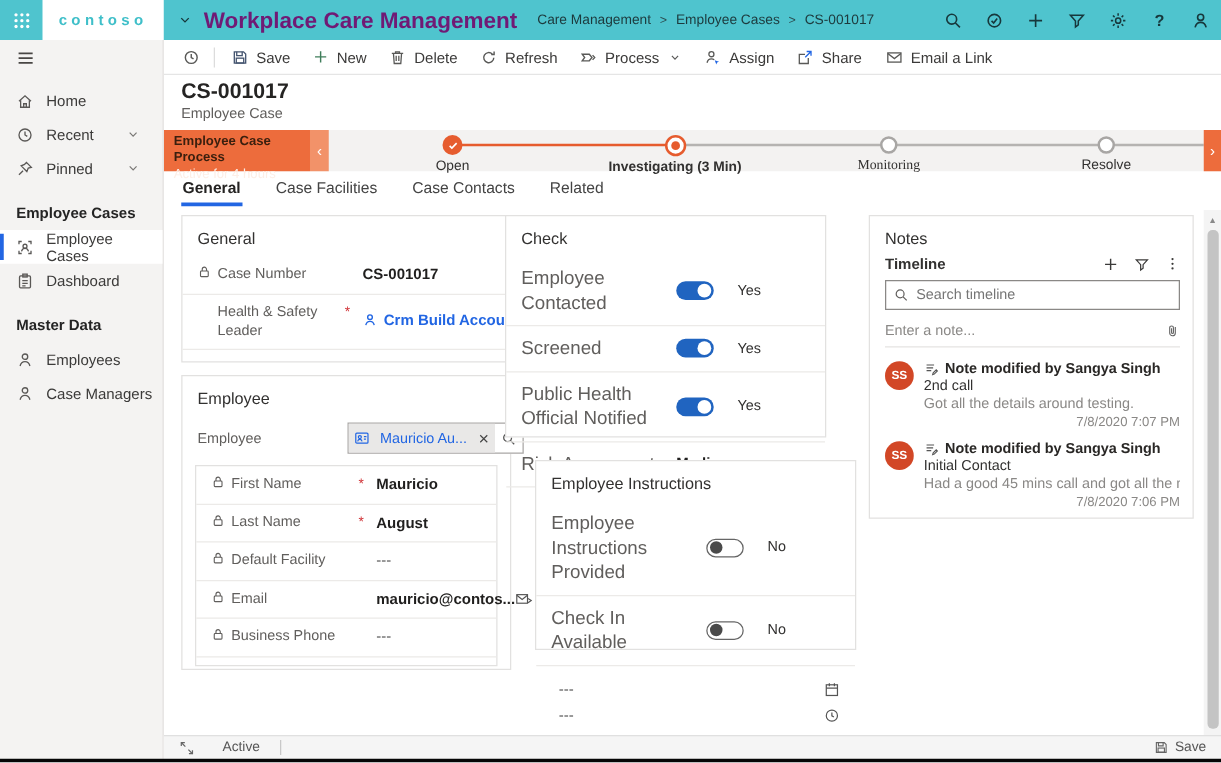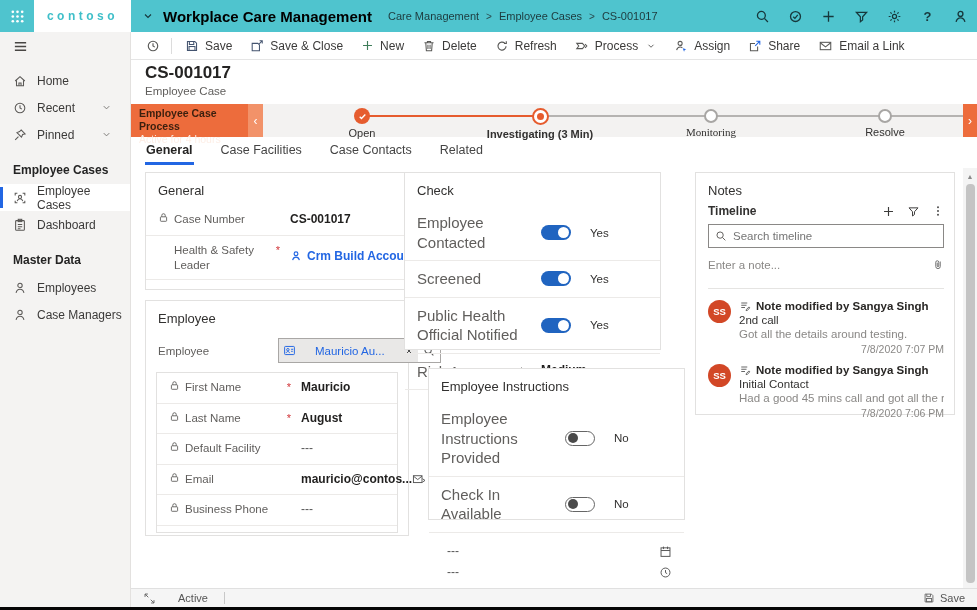--- a/index.html
+++ b/index.html
@@ -7,21 +7,21 @@
   body { font-family:"Liberation Sans", sans-serif; background:#fff; position:relative; overflow:hidden; color:#333; }
   .ic { display:inline-flex; align-items:center; justify-content:center; flex:none; }
   .ic svg { display:block; }
 
   
   .topbar { position:absolute; left:0; top:0; right:0; height:32px; background:#4FC4CE; display:flex; align-items:center; z-index:5; }
   .waffle { width:34px; height:32px; display:flex; align-items:center; justify-content:center; cursor:pointer; }
   .logobox { width:97px; height:32px; background:#fff; display:flex; align-items:center; justify-content:center; }
   .logobox span { color:#3FBFC9; font-size:12px; font-weight:700; letter-spacing:3.5px; }
   .envchev { margin-left:11px; color:#17383c; }
-  .apptitle { margin-left:9px; font-size:15px; font-weight:700; color:#000000; white-space:nowrap; }
+  .apptitle { margin-left:9px; font-size:18px; font-weight:700; color:#701a75; white-space:nowrap; }
   .crumb { margin-left:16px; display:flex; align-items:center; gap:7px; font-size:11px; color:#1d3a3d; white-space:nowrap; }
   .crumb .sep { font-size:10px; color:#2a4a4d; }
   .topicons { margin-left:auto; display:flex; align-items:center; height:32px; }
   .topic { width:33px; height:32px; display:flex; align-items:center; justify-content:center; color:#17383c; cursor:pointer; }
   .topic.help { font-size:13px; font-weight:600; }
 
   
   .cmdbar { position:absolute; left:131px; top:32px; right:0; height:28px; background:#fff; border-bottom:1px solid #e5e5e5; display:flex; align-items:center; padding-left:8px; }
   .cmd { display:flex; align-items:center; gap:6px; padding:0 9px; height:28px; font-size:12px; color:#3b3a39; cursor:pointer; white-space:nowrap; }
   .cmd .chev { margin-left:2px; }
@@ -69,21 +69,21 @@
 
   
   #card-general { left:145px; top:172px; width:264px; height:118px; }
   .linkval { display:flex; align-items:center; gap:5px; color:#2266E3; font-weight:700; font-size:12px; cursor:pointer; white-space:nowrap; }
 
   
   #card-employee { left:145px; top:300px; width:264px; height:236px; }
   .lookup-row { display:flex; align-items:center; padding:5px 10px 9px 12px; }
   .lookup-row .llab { width:120px; flex:none; font-size:11.5px; color:#605e5c; }
   .lookup { flex:1; height:25px; border:1px solid #a9a7a5; display:flex; align-items:center; background:#fff; }
-  .chip { flex:1; height:23px; background:#e9e8e7; display:flex; align-items:center; gap:19px; padding:0 4px; overflow:hidden; }
+  .chip { flex:1; height:23px; background:#e9e8e7; display:flex; align-items:center; gap:8px; padding:0 4px; overflow:hidden; }
   .chip .cname { color:#2266E3; font-size:11.5px; white-space:nowrap; overflow:hidden; cursor:pointer; }
   .chip .x { margin-left:auto; color:#444; cursor:pointer; }
   .lookup .mag { width:22px; color:#555; cursor:pointer; }
   .subcard { margin:0 10px; border:1px solid #e2e1e0; }
   .subcard .frow:last-child { border-bottom:1px solid #eceae8; margin-bottom:6px; }
   .mailval { display:flex; align-items:center; }
   .mailval .mtxt { flex:1; }
 
   
   #card-check { left:404px; top:172px; width:257px; height:178px; }
@@ -106,21 +106,21 @@
   .dline .ic { color:#555; cursor:pointer; }
 
   
   #card-notes { left:695px; top:172px; width:260px; height:243px; }
   .tl-head { display:flex; align-items:center; padding:2px 10px 4px 12px; }
   .tl-head .t { font-size:12px; font-weight:700; color:#323130; }
   .tl-icons { margin-left:auto; display:flex; align-items:center; gap:12px; color:#3b3a39; }
   .tl-icons .ic { cursor:pointer; }
   .tl-search { margin:2px 10px 6px 12px; height:24px; border:1px solid #8a8886; display:flex; align-items:center; padding:0 6px; gap:6px; color:#605e5c; }
   .tl-search input { border:none; outline:none; flex:1; font-size:11.5px; font-family:inherit; color:#323130; background:transparent; }
-  .tl-note { display:flex; align-items:center; margin:0 10px 4px 12px; padding:4px 0 17px; border-bottom:1px solid #e5e4e2; }
+  .tl-note { display:flex; align-items:center; margin:0 10px 4px 12px; padding:4px 0 6px; border-bottom:1px solid #e5e4e2; }
   .tl-note .ph { font-size:11.5px; color:#8a8886; flex:1; }
   .tl-note .ic { color:#666; cursor:pointer; }
   .entry { display:flex; gap:8px; padding:7px 10px 2px 12px; }
   .avatar { width:23px; height:23px; border-radius:50%; background:#D24726; color:#fff; font-size:9.5px; font-weight:700; display:flex; align-items:center; justify-content:center; flex:none; }
   .ebody { flex:1; min-width:0; }
   .eline1 { display:flex; align-items:center; gap:5px; font-size:11.5px; font-weight:700; color:#292725; white-space:nowrap; }
   .eline1 .ic { color:#555; }
   .etitle { font-size:11.5px; color:#323130; margin-top:2px; }
   .ebodytxt { font-size:11.5px; color:#8a8886; margin-top:2px; white-space:nowrap; overflow:hidden; }
   .etime { font-size:10.5px; color:#8a8886; text-align:right; margin-top:3px; }
@@ -237,29 +237,20 @@
         <svg width="14" height="14" viewBox="0 0 16 16" fill="none" stroke="#44546f" stroke-width="1.2">
           <path d="M2.8 2.8h8.4l2 2v8.4H2.8z"></path>
           <path d="M5 2.8v3.4h5V2.8"></path>
           <rect x="4.6" y="8.6" width="6.8" height="4.4"></rect>
         </svg>
       </span>
     <span>Save</span>
   </div>
   <div class="cmd">
     <span class="ic">
-        <svg width="14" height="14" viewBox="0 0 16 16" fill="none" stroke="#44546f" stroke-width="1.2">
-          <path d="M2.5 5h6.5l1.8 1.8v6.7H2.5z"></path>
-          <path d="M10.5 5.5L14 2M14 5V2h-3"></path>
-        </svg>
-      </span>
-    <span>Save &amp; Close</span>
-  </div>
-  <div class="cmd">
-    <span class="ic">
         <svg width="13" height="13" viewBox="0 0 16 16" fill="none" stroke="#3f7d5a" stroke-width="1.4">
           <path d="M8 2.5v11M2.5 8h11"></path>
         </svg>
       </span>
     <span>New</span>
   </div>
   <div class="cmd">
     <span class="ic">
         <svg width="14" height="14" viewBox="0 0 16 16" fill="none" stroke="#595957" stroke-width="1.2">
           <path d="M2.8 4.3h10.4M6.2 4.3V2.8h3.6v1.5M4.3 4.3l.7 9.2h6l.7-9.2M6.8 6.5v4.8M9.2 6.5v4.8"></path>

